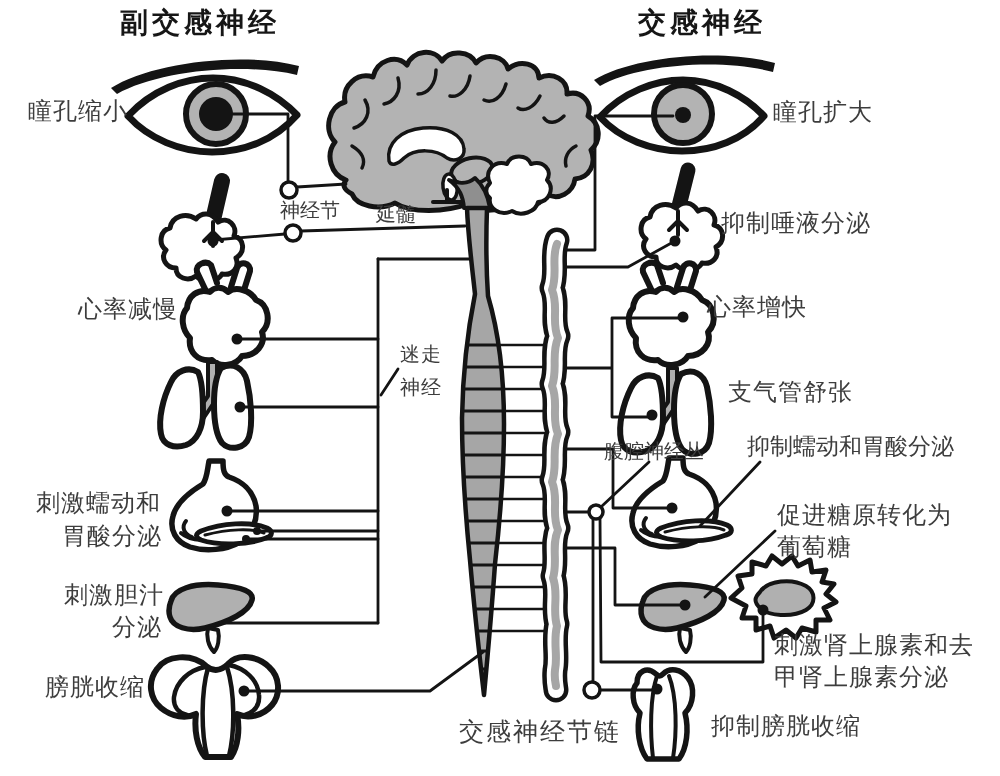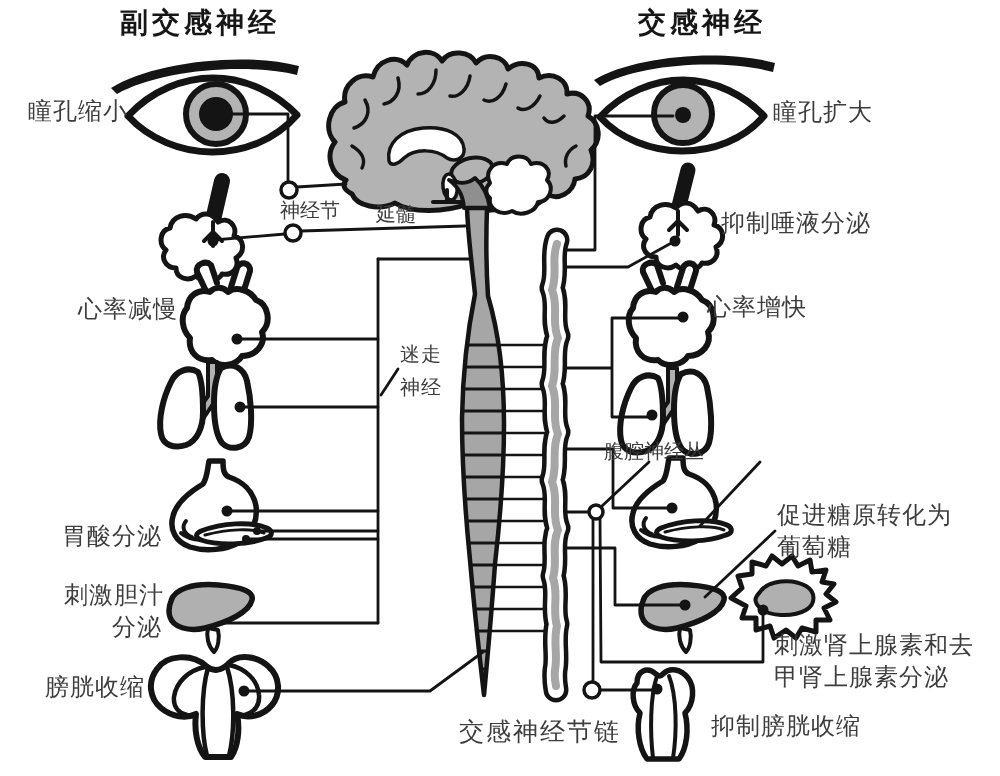--- a/index.html
+++ b/index.html
@@ -276,34 +276,37 @@
         <circle cx="763" cy="610" r="5.5"></circle>
       <circle cx="657" cy="689" r="5.5"></circle>
     </g>
   </svg>
 
   <div class="lbl title" style="left:120px;top:10px">副交感神经</div>
   <div class="lbl title" style="left:638px;top:10px">交感神经</div>
 
   <div class="lbl" style="left:28px;top:100px">瞳孔缩小</div>
   <div class="lbl" style="left:78px;top:298px">心率减慢</div>
+  <div class="lbl" style="left:36px;top:492px">刺激蠕动和</div>
   <div class="lbl" style="left:62px;top:525px">胃酸分泌</div>
   <div class="lbl" style="left:64px;top:584px">刺激胆汁</div>
   <div class="lbl" style="left:112px;top:616px">分泌</div>
   <div class="lbl" style="left:45px;top:676px">膀胱收缩</div>
 
   <div class="lbl small" style="left:280px;top:201px">神经节</div>
   <div class="lbl small" style="left:376px;top:205px">延髓</div>
   <div class="lbl mid" style="left:400px;top:345px">迷走</div>
   <div class="lbl mid" style="left:400px;top:378px">神经</div>
   <div class="lbl small" style="left:604px;top:442px">腹腔神经丛</div>
   <div class="lbl chainlbl" style="left:459px;top:721px">交感神经节链</div>
 
   <div class="lbl" style="left:773px;top:101px">瞳孔扩大</div>
   <div class="lbl" style="left:721px;top:212px">抑制唾液分泌</div>
   <div class="lbl" style="left:707px;top:296px">心率增快</div>
+  <div class="lbl" style="left:728px;top:381px">支气管舒张</div>
+  <div class="lbl tight" style="left:747px;top:436px;font-size:23px">抑制蠕动和胃酸分泌</div>
   <div class="lbl" style="left:777px;top:504px">促进糖原转化为</div>
   <div class="lbl" style="left:777px;top:536px">葡萄糖</div>
   <div class="lbl" style="left:774px;top:634px">刺激肾上腺素和去</div>
   <div class="lbl" style="left:774px;top:666px">甲肾上腺素分泌</div>
   <div class="lbl" style="left:711px;top:715px">抑制膀胱收缩</div>
 
 </div>
 
 </body></html>

